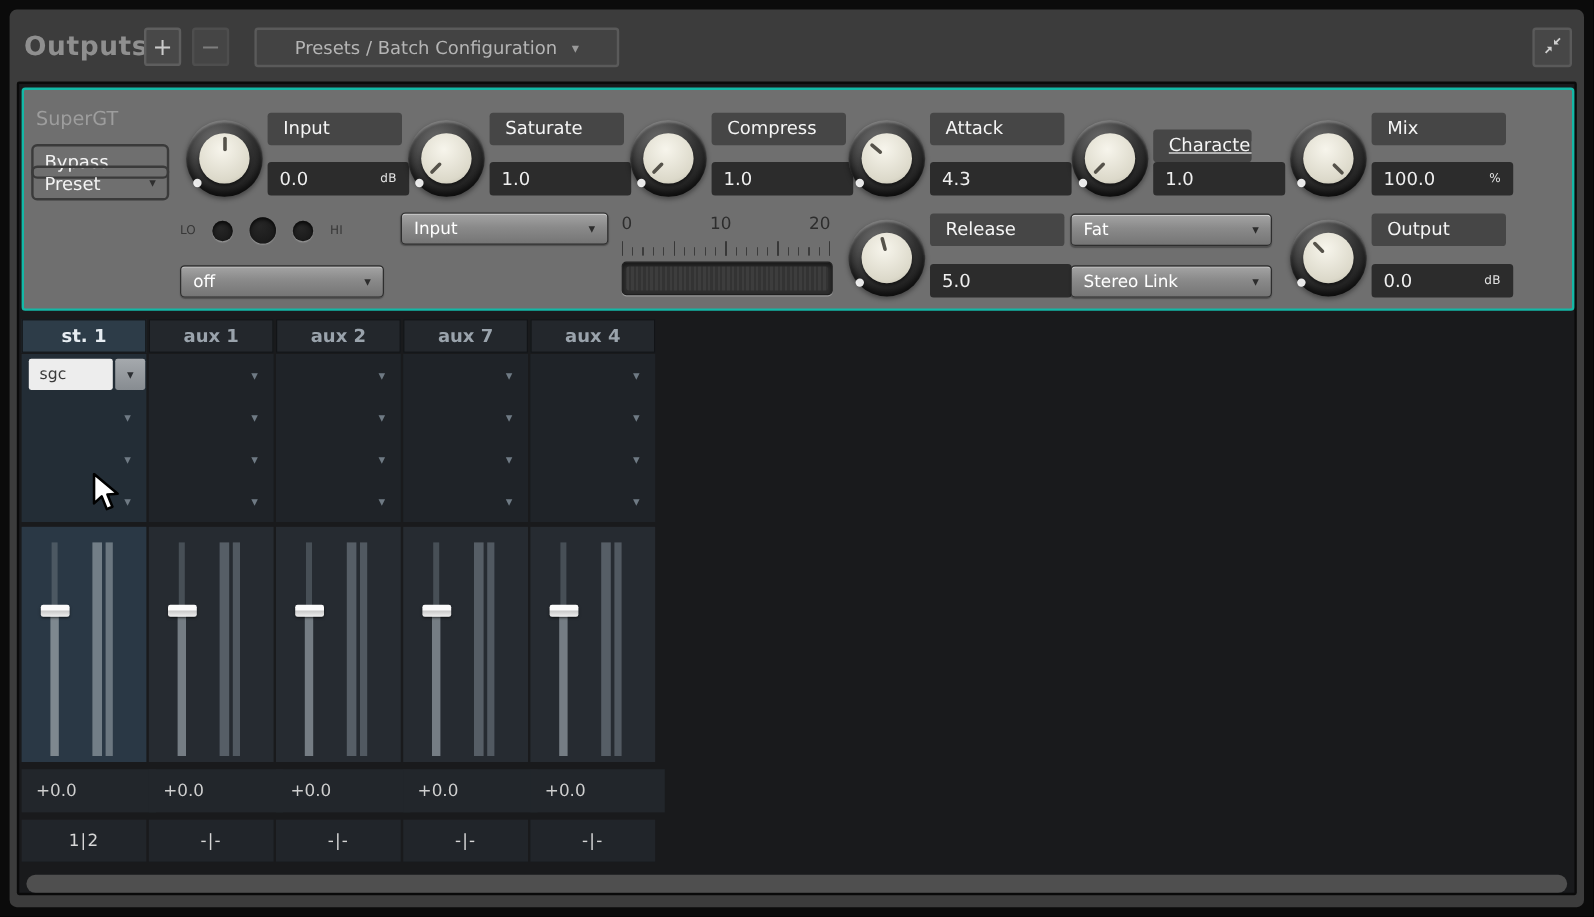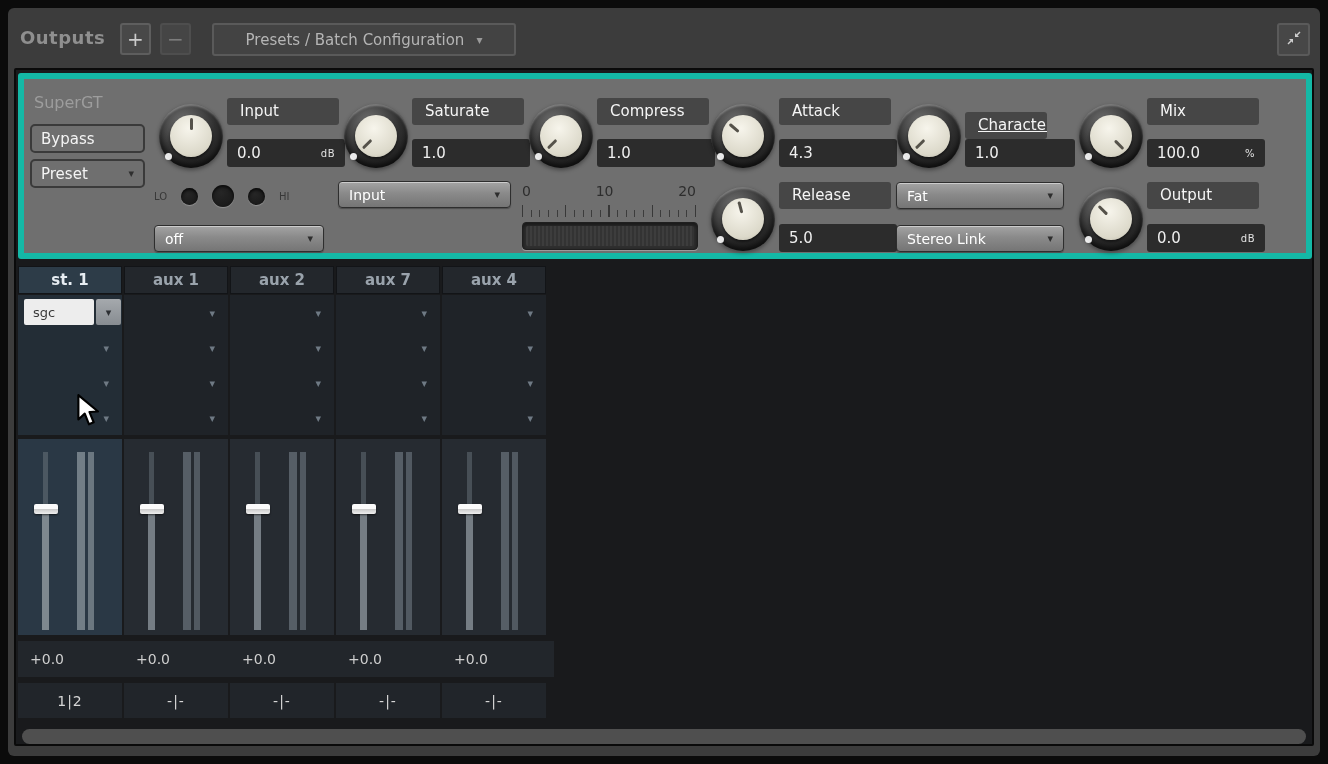--- a/index.html
+++ b/index.html
@@ -1,38 +1,38 @@
 <!DOCTYPE html>
 <html><head>
 <meta charset="utf-8">
 <style>
   html,body{margin:0;padding:0;background:#000;}
   *{box-sizing:border-box;font-family:"DejaVu Sans","Liberation Sans",sans-serif;}
   .screen{position:relative;width:1328px;height:764px;background:#0b0b0b;overflow:hidden;}
   .frame{position:absolute;left:8px;top:8px;width:1312px;height:748px;background:#3c3c3c;border-radius:6px;}
 
   
-  .titlebar-label{position:absolute;left:12px;top:19px;font-size:18px;font-weight:bold;color:#8f8f8f;letter-spacing:.5px;}
+  .titlebar-label{position:absolute;left:12px;top:19px;font-size:22px;font-weight:bold;color:#8f8f8f;letter-spacing:.5px;}
   .sq-btn{position:absolute;top:15px;width:31px;height:32px;border-radius:3px;display:flex;align-items:center;justify-content:center;font-size:20px;cursor:default;}
   .btn-add{left:112px;background:#484848;border:2px solid #5e5e5e;color:#cbcbcb;}
   .btn-remove{left:152px;background:#454545;border:2px solid #4e4e4e;color:#7d7d7d;}
   .presets-dd{position:absolute;left:204px;top:15px;width:304px;height:33px;background:#434343;border:2px solid #5a5a5a;border-radius:3px;display:flex;align-items:center;justify-content:center;gap:12px;color:#b5b5b5;font-size:15px;}
   .presets-dd .arr{color:#9a9a9a;font-size:12px;}
   .collapse-btn{position:absolute;right:10px;top:15px;width:33px;height:33px;background:#474747;border:2px solid #5a5a5a;border-radius:3px;display:flex;align-items:center;justify-content:center;}
 
   
   .content{position:absolute;left:6px;top:60px;width:1300px;height:678px;background:#191a1c;border:2px solid #0a0a0a;border-radius:2px;}
 
   
-  .sgt{position:absolute;left:2px;top:3px;width:1294px;height:186px;background:#6f6f6f;border:6px solid #14b8a6;border-radius:3px;}
+  .sgt{position:absolute;left:2px;top:3px;width:1294px;height:186px;background:#6f6f6f;border:2px solid #14b8a6;border-radius:3px;}
   .sgt-name{position:absolute;left:10px;top:14px;font-size:16px;color:#9d9d9d;}
   .outline-btn{position:absolute;left:6px;width:115px;height:29px;border:2px solid #3a3a3a;border-radius:5px;color:#f4f4f4;font-size:15px;display:flex;align-items:center;padding:0 9px;}
   .outline-btn .arr{margin-left:auto;color:#2f2f2f;font-size:11px;}
   .bypass-btn{top:45px;}
-  .preset-btn{top:80px;}
+  .preset-btn{top:63px;}
   .lohi{position:absolute;left:130px;top:104px;height:26px;display:flex;align-items:center;gap:14px;}
   .lohi .txt{font-size:10px;color:#383838;}
   .led{border-radius:50%;background:radial-gradient(circle at 40% 35%,#262626,#161616);box-shadow:inset 0 2px 3px rgba(0,0,0,.7),0 1px 1px rgba(255,255,255,.25);}
   .led.small{width:17px;height:17px;}
   .led.big{width:22px;height:22px;}
 
   .dd{background:linear-gradient(#a4a4a4,#8a8a8a 45%,#757575);border:1px solid #2e2e2e;border-radius:4px;box-shadow:inset 0 1px 0 rgba(255,255,255,.45),0 1px 1px rgba(0,0,0,.3);color:#fff;font-size:14px;display:flex;align-items:center;padding:0 10px;position:absolute;height:27px;}
   .dd .arr{margin-left:auto;color:#2d2d2d;font-size:11px;}
   .off-dd{left:130px;top:146px;width:170px;gap:12px;}
   .mild-dd{left:314px;top:102px;width:173px;}

